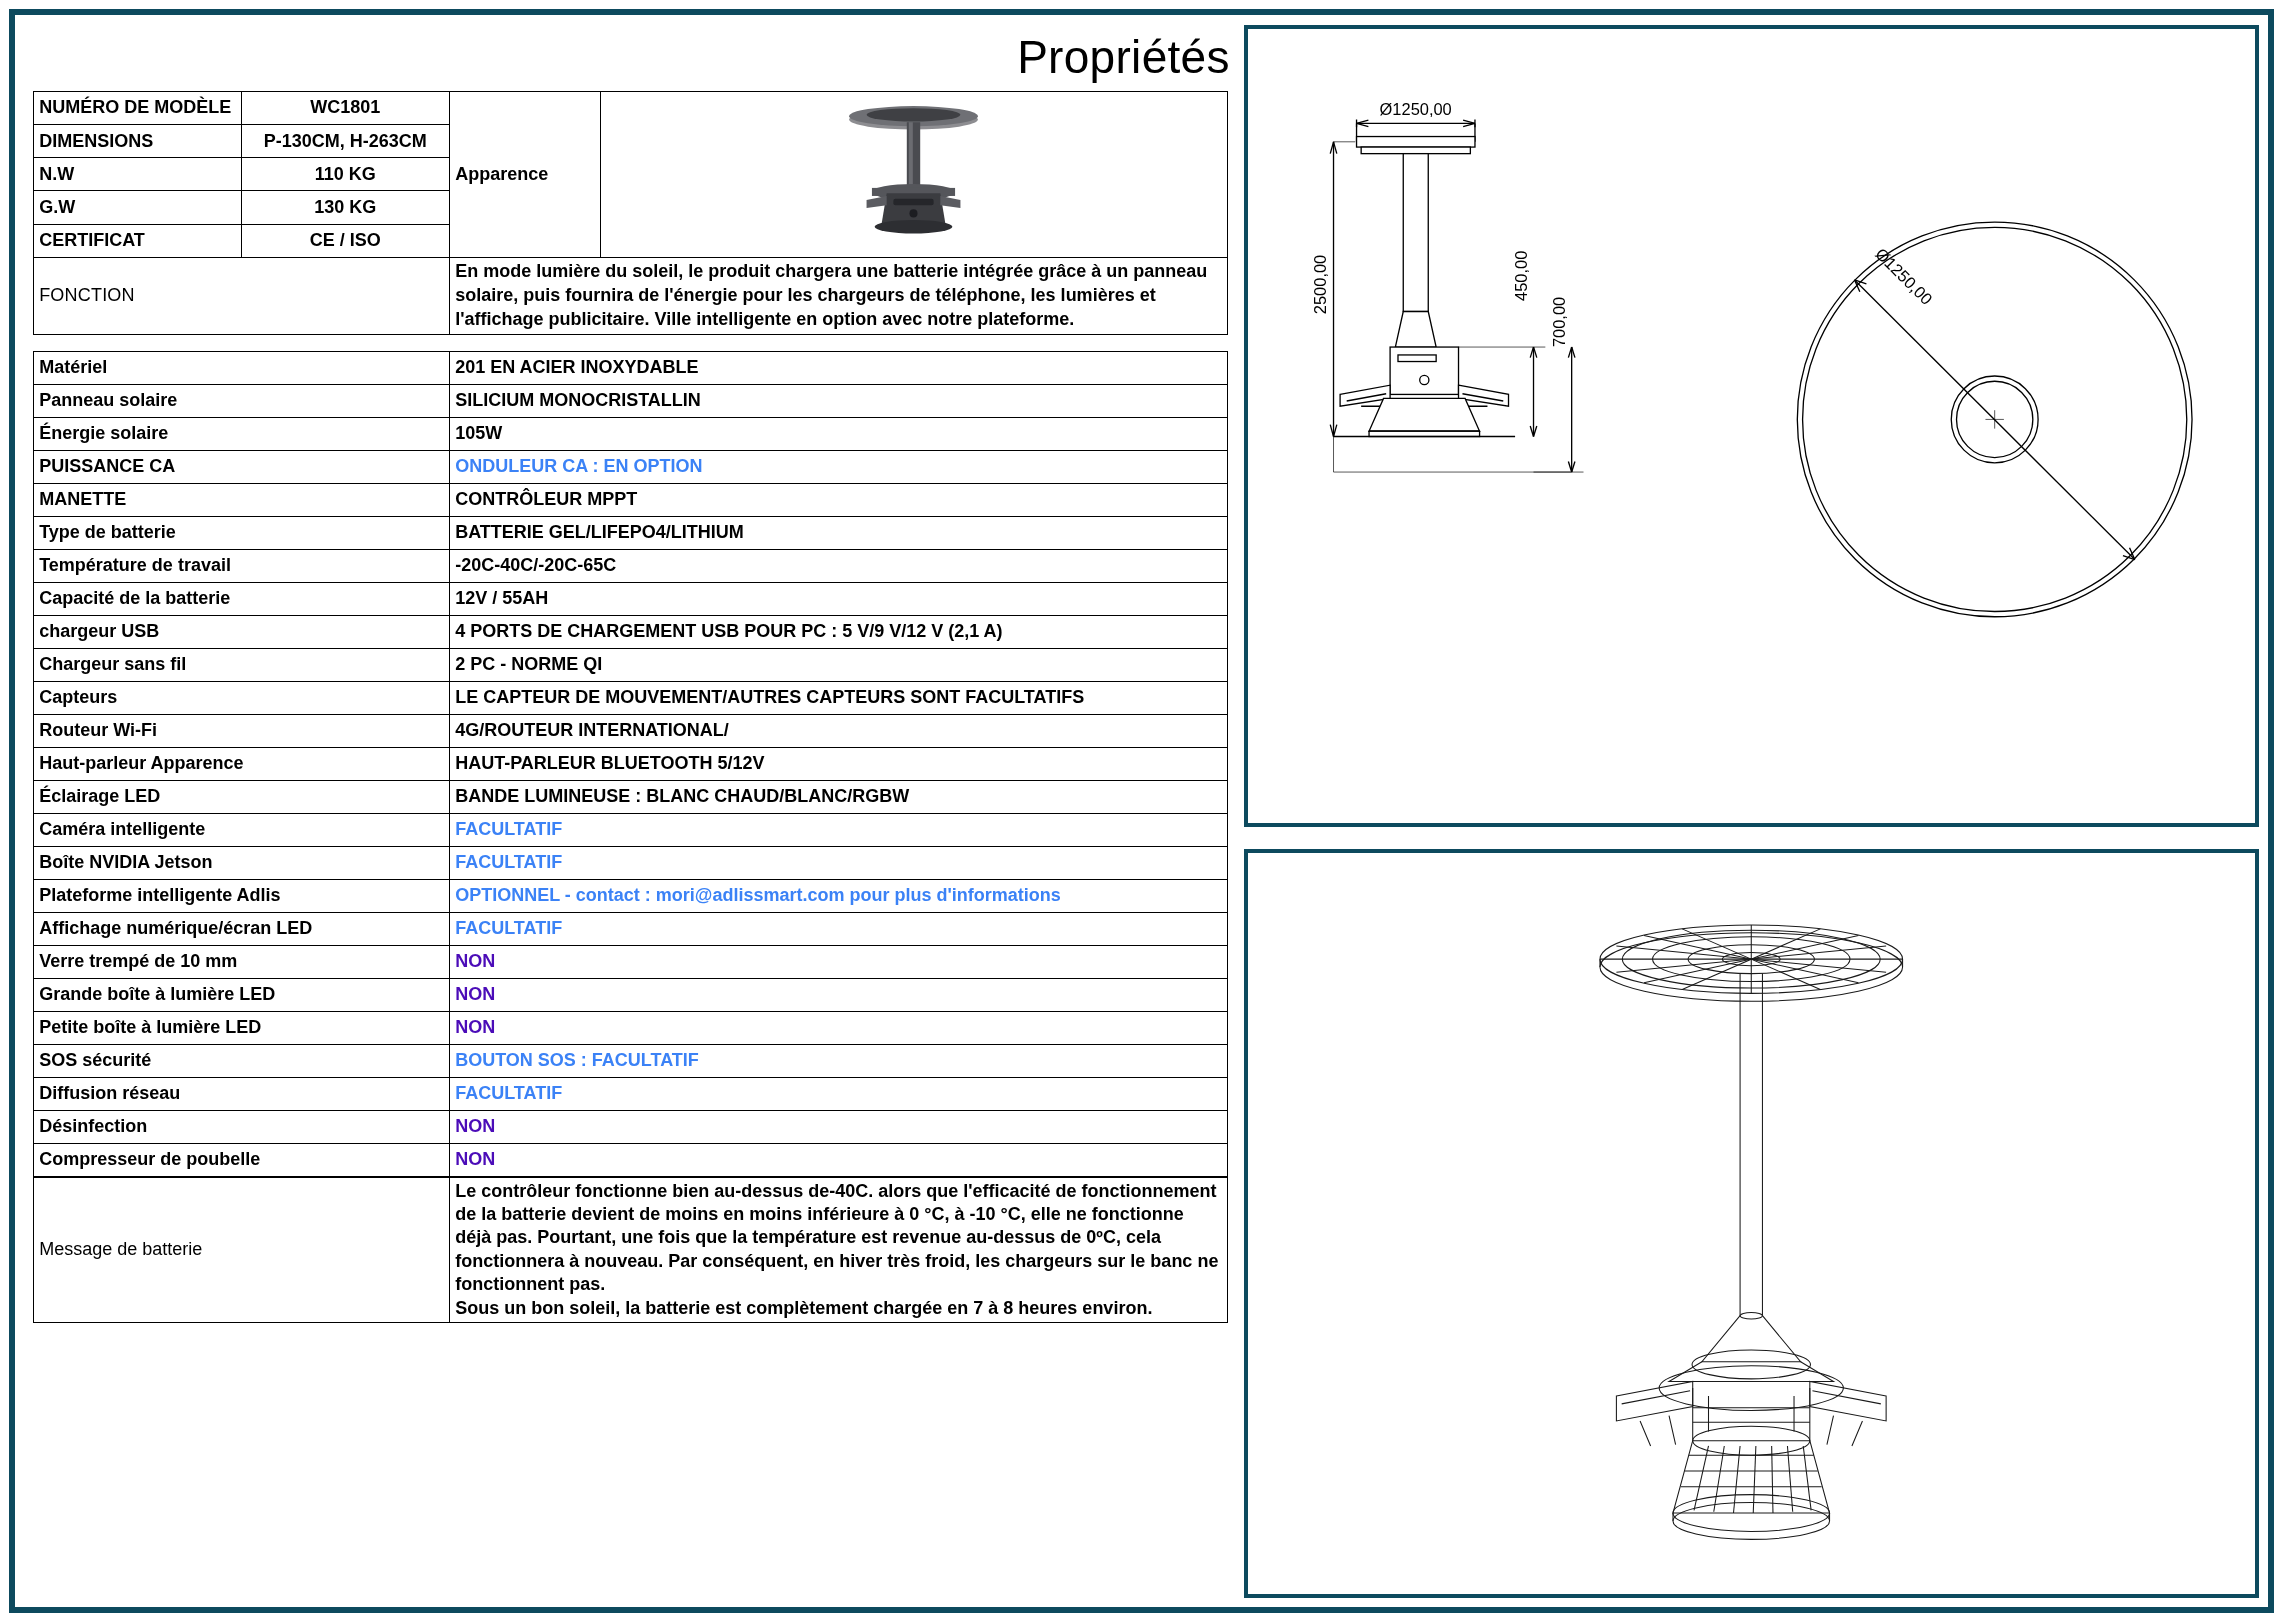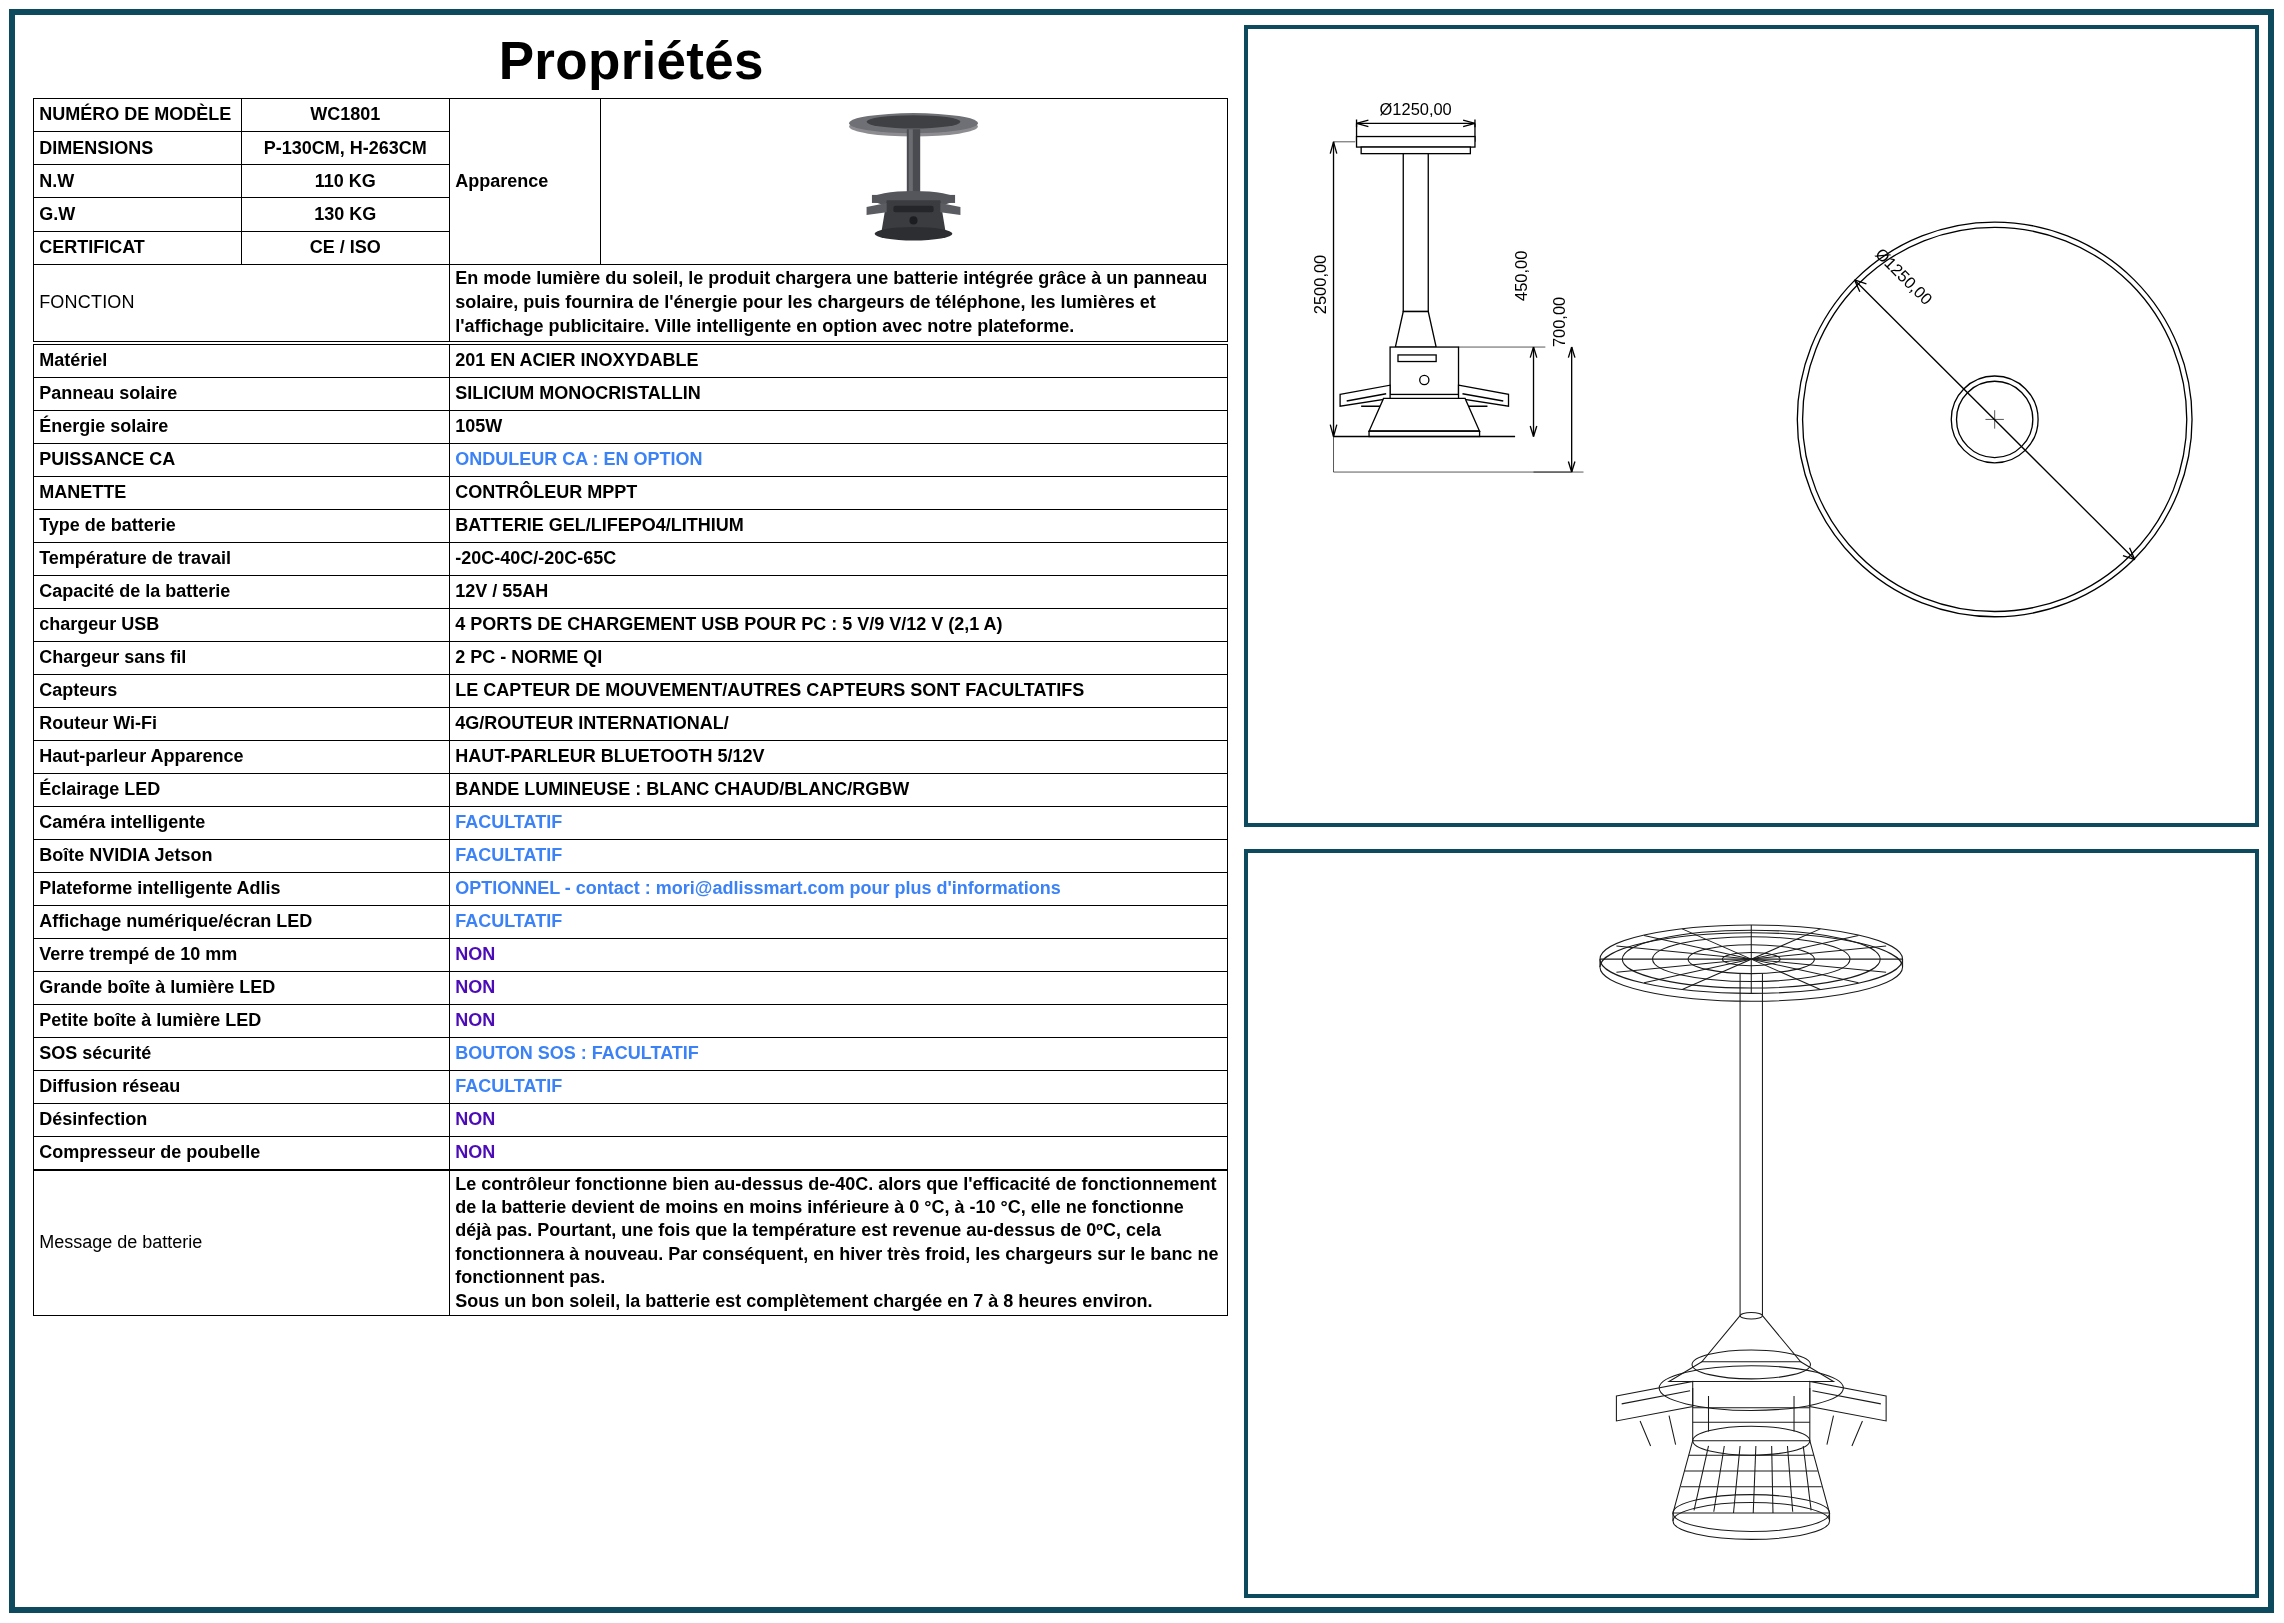--- a/index.html
+++ b/index.html
@@ -41,23 +41,23 @@
   .left-col {
     width: 1217px;
     flex: 0 0 1217px;
     box-sizing: border-box;
     padding: 5.4px 8px 4px 12px;
     display: flex;
     flex-direction: column;
   }
 
   .doc-title {
-    text-align: center;
-    font-size: 53px;
-    font-weight: bold;
+    text-align: right;
+    font-size: 46px;
+    font-weight: normal;
     letter-spacing: 0.3px;
     margin: 4px 0 6.7px 0;
     color: #000;
   }
 
   table.spec {
     border-collapse: collapse;
     width: 1193px;
     table-layout: fixed;
   }
@@ -215,21 +215,21 @@
             <td class="val val-center">CE / ISO</td>
           </tr>
 
           <tr>
             <td class="fonction-lbl" colspan="2">FONCTION</td>
             <td class="fonction-text" colspan="2">En mode lumière du soleil, le produit chargera une batterie intégrée grâce à un panneau solaire, puis fournira de l'énergie pour les chargeurs de téléphone, les lumières et l'affichage publicitaire. Ville intelligente en option avec notre plateforme.</td>
           </tr>
         </tbody>
       </table>
 
-      <table class="spec" style="margin-top:2px;">
+      <table class="spec" style="margin-top:16px;">
         <colgroup>
           <col style="width:416px">
           <col style="width:778px">
         </colgroup>
         <tbody id="detail-rows-body">
         <tr class="row-h">
               <td class="lbl">Matériel</td>
               <td class="val">201 EN ACIER INOXYDABLE</td>
             </tr>
             <tr class="row-h">

